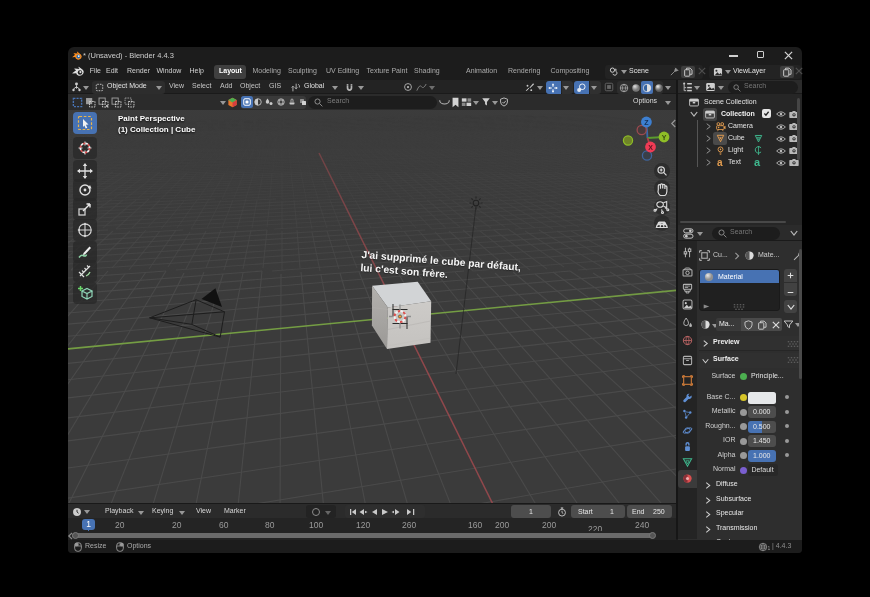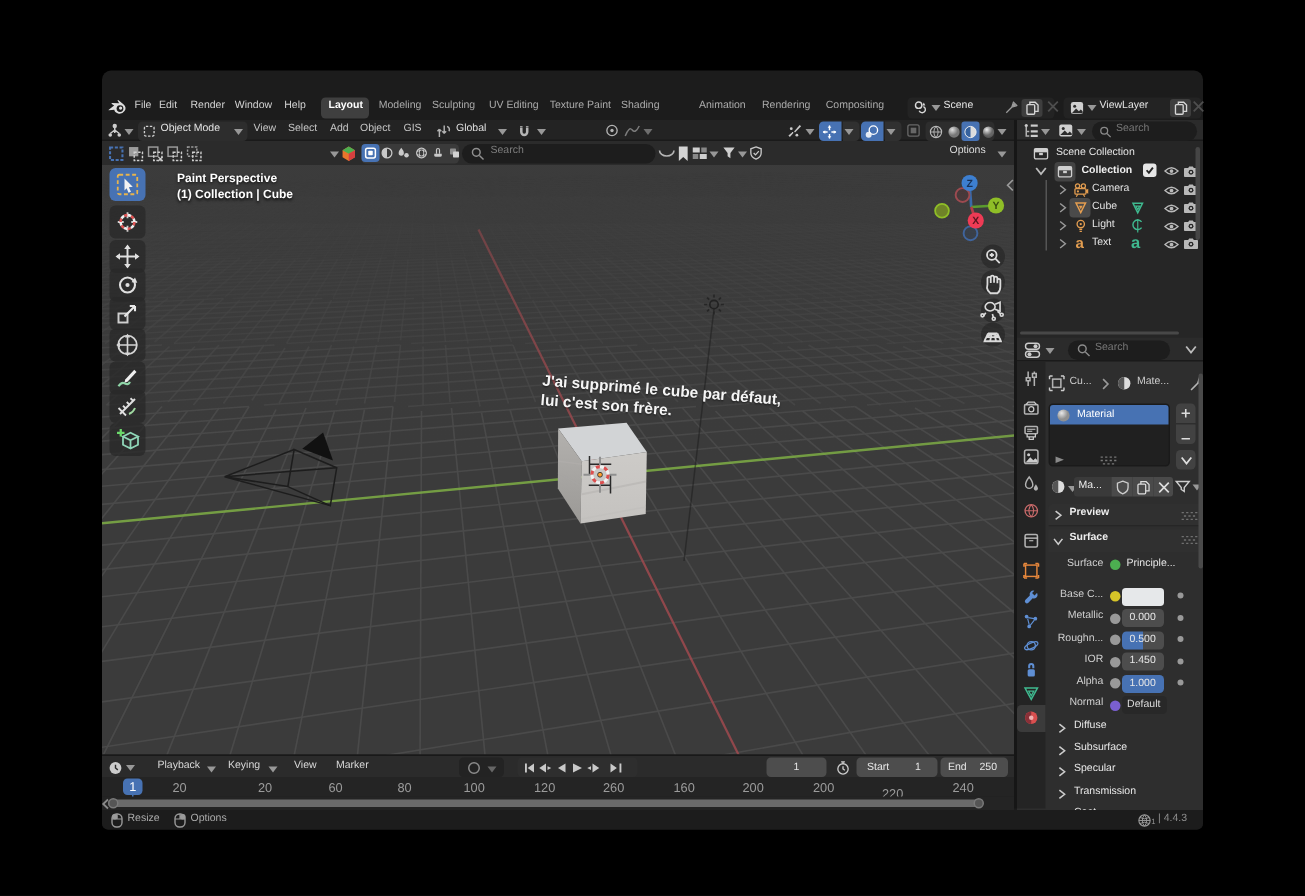--- a/index.html
+++ b/index.html
@@ -7,20 +7,33 @@
 #win{position:absolute;left:68px;top:47px;width:734px;height:506px;background:#1c1c1c;border-radius:6px 6px 4px 4px}
 .hdr{background:#232323}
 .btnf{background:#2d2d2d;border-radius:3px}
 .fld{background:#4d4d4d;border-radius:3px;color:#e7e7e7;text-align:center}
 .car{display:inline-block;width:0;height:0;border-left:3px solid transparent;border-right:3px solid transparent;border-top:4px solid #989898;vertical-align:middle}
 .tx{white-space:nowrap}
 svg{display:block;overflow:visible}
 </style></head><body>
 <div id="win">
 
+<div class="ab" style="left:0;top:0;width:734px;height:17px;">
+ <svg class="ab" style="left:4px;top:3.5px" width="10" height="10" viewBox="0 0 24 24">
+        <path fill="#ff8f20" d="M7.6 9.2 L1 14.5 Q0 15.3 1.5 15.2 L7.8 14.6 Q8 19 12.8 20.5 Q18.3 22 21.9 17.3 Q25.4 12.4 21 8.2 L12.9 1.7 Q11.3 0.6 11.7 2.2 L13.8 6.2 L5 5.6 Q3 5.6 4.6 6.9 Z"></path>
+        <circle cx="15.3" cy="13" r="4.7" fill="#2a6fb5"></circle>
+        <circle cx="16.2" cy="12.2" r="2.3" fill="#fff"></circle>
+      </svg>
+ <span class="ab tx" style="left:15px;top:3.5px;font-size:7.5px;color:#cecece">* (Unsaved) - Blender 4.4.3</span>
+ <span class="ab" style="left:661px;top:8px;width:9px;height:1.5px;background:#cfcfcf"></span>
+ <span class="ab" style="left:689px;top:4px;width:7px;height:7px;border:1.4px solid #cfcfcf;border-radius:1px"></span>
+ <svg class="ab" style="left:716px;top:3.5px" width="9" height="9" viewBox="0 0 10 10">
+        <path d="M1 1 L9 9 M9 1 L1 9" stroke="#d4d4d4" stroke-width="1.4"></path>
+      </svg>
+</div>
 
 <div class="ab" style="left:0;top:17px;width:734px;height:16px;font-size:7px;color:#d2d2d2">
  <svg class="ab" style="left:4px;top:3px" width="13" height="9" viewBox="0 0 26 17">
         <path fill="#dedede" d="M8.2 6.2 L1 11.7 Q0 12.5 1.5 12.4 L8.4 11.9 Q8.8 15.6 13.4 16.8 Q18.9 18 22 13.6 Q25.3 8.7 20.9 4.7 L14.1 -0.7 Q12.5 -1.8 12.9 -0.2 L14.9 3.3 L5.6 2.7 Q3.6 2.7 5.2 4 Z"></path>
         <circle cx="16" cy="10.3" r="4.5" fill="#1c1c1c"></circle>
         <circle cx="16.8" cy="9.6" r="2.2" fill="#dedede"></circle>
       </svg>
  <span class="ab tx" style="left:21.7px;top:2.5px">File</span>
  <span class="ab tx" style="left:38px;top:2.5px">Edit</span>
  <span class="ab tx" style="left:59px;top:2.5px">Render</span>
@@ -1178,21 +1191,21 @@
 
 <div class="ab" style="left:0;top:471px;width:608px;height:13px;background:#242424;color:#9b9b9b;font-size:8.5px">
  <span class="ab" style="left:14px;top:1px;width:13px;height:11px;background:#4772b3;border-radius:3px;color:#fff;text-align:center;line-height:11px;font-size:8.5px">1</span>
  <span class="ab tx" style="left:47px;top:1.5px">20</span>
       <span class="ab tx" style="left:104px;top:1.5px">20</span>
       <span class="ab tx" style="left:151px;top:1.5px">60</span>
       <span class="ab tx" style="left:197px;top:1.5px">80</span>
       <span class="ab tx" style="left:241px;top:1.5px">100</span>
       <span class="ab tx" style="left:288px;top:1.5px">120</span>
       <span class="ab tx" style="left:334px;top:1.5px">260</span>
-      <span class="ab tx" style="left:381px;top:1.5px">160</span>
+      <span class="ab tx" style="left:400px;top:1.5px">160</span>
       <span class="ab tx" style="left:427px;top:1.5px">200</span>
       <span class="ab tx" style="left:474px;top:1.5px">200</span>
       <span class="ab tx" style="left:520px;top:6px">220</span>
       <span class="ab tx" style="left:567px;top:1.5px">240</span>
  <span class="ab" style="left:20px;top:11px;width:1px;height:20px;background:#4772b3"></span>
 </div>
 
 <div class="ab" style="left:0;top:484px;width:608px;height:8.5px;background:#242424">
  <svg class="ab" style="left:-1px;top:0.5px" width="6" height="8" viewBox="0 0 6 8">
         <path d="M5 1 L1.8 4 L5 7" fill="none" stroke="#8a8a8a" stroke-width="1.2"></path>

